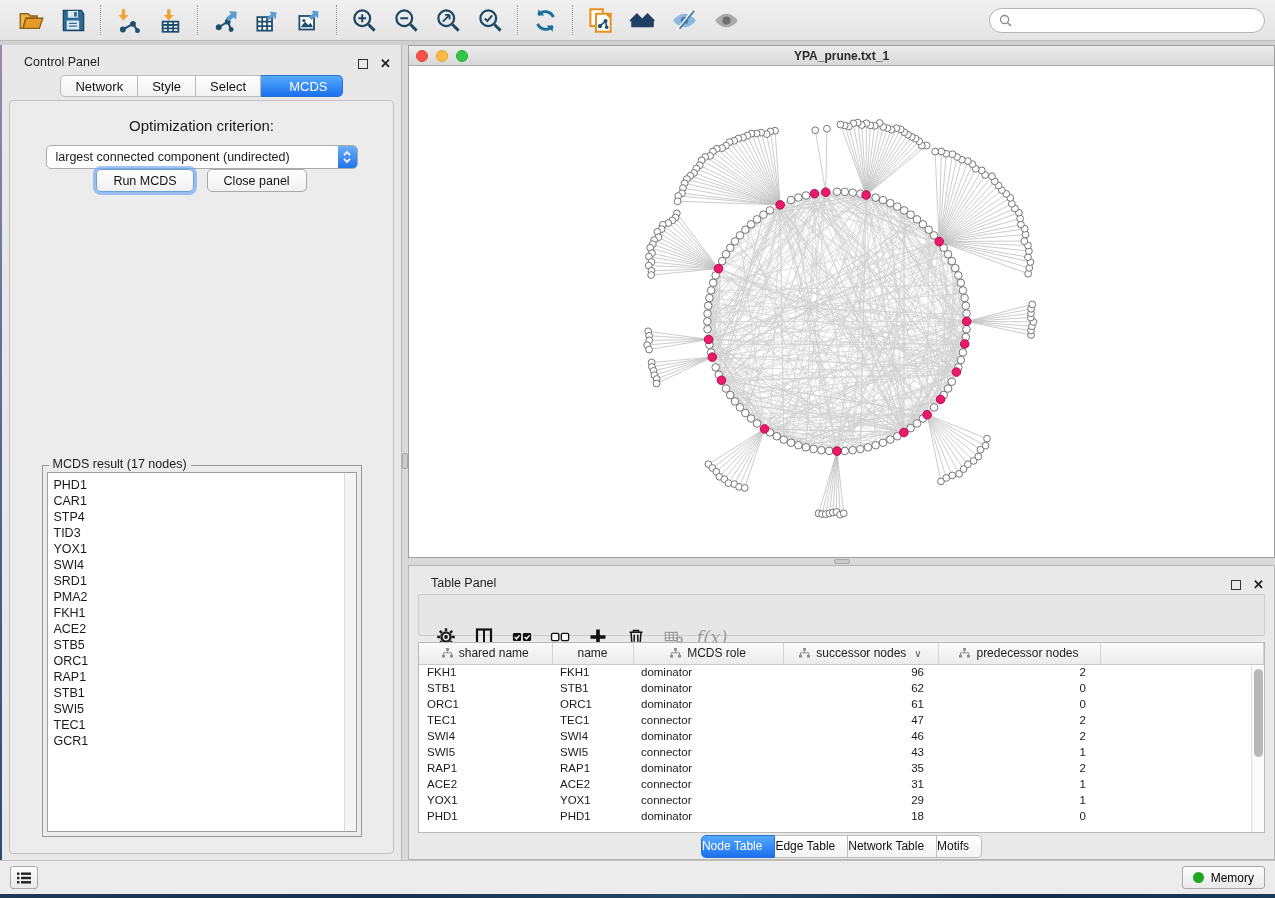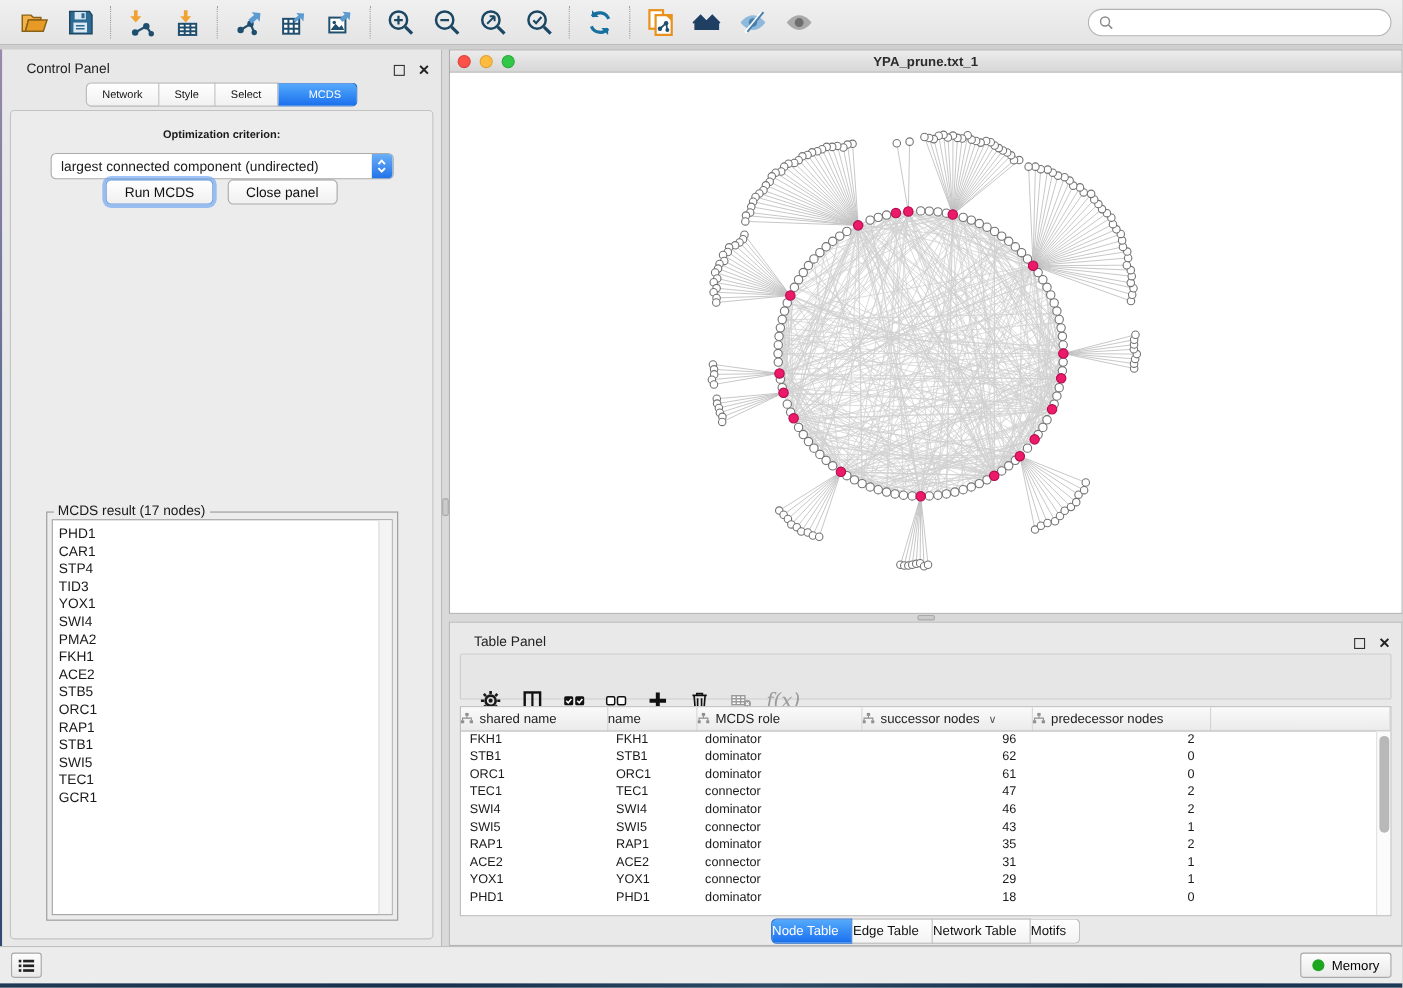--- a/index.html
+++ b/index.html
@@ -23,28 +23,28 @@
   .left-strip { width:2px; background:linear-gradient(#9a89ae,#5f6d92 40%,#2e4a70); }
 
   .panel-head { height:24px; display:flex; align-items:flex-end; padding:0 10px; font-size:12.5px; color:#222;margin-left:12px; }
   .panel-head .ttl { flex:1; }
   .float-ic { width:10px; height:10px; border:1.5px solid #333; display:inline-block; margin-right:12px; }
   .close-ic { font-weight:bold; font-size:13px; color:#222; line-height:10px; }
 
   
   .cp { width:400px; background:#e8e8e8; display:flex; flex-direction:column; border-right:1px solid #b5b5b5; }
   .cp-tabs { display:flex; justify-content:center; margin:6px 0 0 0; height:22px; }
-  .cp-tab { font-size:10px; background:linear-gradient(#ffffff,#f1f1f1); border:1px solid #b9b9b9; border-left:none;
+  .cp-tab { font-size:13px; background:linear-gradient(#ffffff,#f1f1f1); border:1px solid #b9b9b9; border-left:none;
             padding:0 14px; display:flex; align-items:center; cursor:pointer; color:#111; }
   .cp-tab:first-child { border-left:1px solid #b9b9b9; border-radius:5px 0 0 5px; }
   .cp-tab:last-child { border-radius:0 5px 5px 0; }
   .cp-tab.active { background:linear-gradient(#55aafc,#1a70ee); color:#fff; border-color:#2a71d0;padding-left:28px; }
   .cp-content { flex:1; background:#ececec; border:1px solid #c2c2c2; border-radius:4px; margin:3px 7px 6px 7px;
                 display:flex; flex-direction:column; align-items:center; padding-top:16px; min-height:0; }
-  .opt-label { font-size:10px; margin-bottom:11px;font-weight:bold; }
+  .opt-label { font-size:15px; margin-bottom:11px; }
   .select { width:312px; height:24px; background:#fff; border:1px solid #ababab; border-radius:5px; display:flex;
             align-items:center; font-size:12.5px; cursor:pointer; overflow:hidden; }
   .select .val { flex:1; padding-left:9px; }
   .stepper { width:19px; height:24px; background:linear-gradient(#6db1f8,#2071e9); display:flex; align-items:center;
              justify-content:center; border-radius:0 4px 4px 0; }
   .btn-row { display:flex; gap:13px; margin-top:0; }
   .btn { height:23px; padding:0 16px; font-size:12.5px; font-family:"Liberation Sans",sans-serif; background:linear-gradient(#ffffff,#f0f0f0);
          border:1px solid #a9a9a9; border-radius:5px; cursor:pointer; color:#111; }
   .btn.focused { box-shadow:0 0 0 3px rgba(110,165,245,.65); border-color:#6a9fe0; }
   .cp-spacer { flex:1; }
@@ -78,21 +78,21 @@
   
   .tp { flex:1; background:#e9e9e9; border:1px solid #b5b5b5; display:flex; flex-direction:column; min-height:0; }
   .tp-toolbar { height:42px; margin:4px 9px 6px 9px; background:#e6e6e6; border:1px solid #cdcdcd; border-radius:2px;
                 display:flex; align-items:center; padding:0 10px; gap:4px; flex:0 0 auto; }
   .ttool { width:34px; height:32px; background:transparent; border:none; display:flex; align-items:center; justify-content:center; cursor:pointer;margin-top:44px; }
   .ttool svg { width:20px; height:20px; }
   .fx { font-family:"DejaVu Serif", serif; font-style:italic; font-size:18px; color:#9b9b9b; }
   .tbl-wrap { flex:1; margin:0 9px; background:#fff; border:1px solid #b9b9b9; position:relative; overflow:hidden; }
   table.grid { border-collapse:collapse; table-layout:fixed; width:100%; }
   table.grid th { height:21px; background:linear-gradient(#fafafa,#ebebeb); border-right:1px solid #d4d4d4; border-bottom:1px solid #c8c8c8;
-                  font-size:12px; font-weight:normal; color:#222; text-align:left; white-space:nowrap; overflow:hidden; }
+                  font-size:12px; font-weight:normal; color:#222; text-align:center; white-space:nowrap; overflow:hidden; }
   table.grid th .hicon { display:inline-block; vertical-align:-1px; margin-right:6px; }
   table.grid th .sort { font-size:10px; color:#555; margin-left:8px; }
   table.grid td { height:16px; font-size:11.5px; padding:0 8px; white-space:nowrap; overflow:hidden; }
   table.grid td.num { text-align:right; padding-right:14px; }
   .tbl-scroll { position:absolute; top:22px; right:0; bottom:0; width:13px; background:#fbfbfb; border-left:1px solid #e0e0e0; }
   .tbl-thumb { position:absolute; top:4px; left:2px; width:9px; height:88px; background:#b8b8b8; border-radius:5px; }
   .tp-tabs { height:26px; display:flex; justify-content:center; align-items:center; flex:0 0 auto; }
   .tp-tab { font-size:12px; background:linear-gradient(#ffffff,#f3f3f3); border:1px solid #bdbdbd; border-left:none;
             padding:3px 12px 4px 0; cursor:pointer; color:#111; }
   .tp-tab:first-child { border-left:1px solid #bdbdbd; border-radius:5px 0 0 5px; }
@@ -296,20 +296,21 @@
         <div class="cp-spacer"></div>
         <div class="groupbox">
           <span class="legend">MCDS result (17 nodes)</span>
           <div class="result-list" id="result-list">
               <div>PHD1</div>
               <div>CAR1</div>
               <div>STP4</div>
               <div>TID3</div>
               <div>YOX1</div>
               <div>SWI4</div>
+              <div>SRD1</div>
               <div>PMA2</div>
               <div>FKH1</div>
               <div>ACE2</div>
               <div>STB5</div>
               <div>ORC1</div>
               <div>RAP1</div>
               <div>STB1</div>
               <div>SWI5</div>
               <div>TEC1</div>
               <div>GCR1</div>

